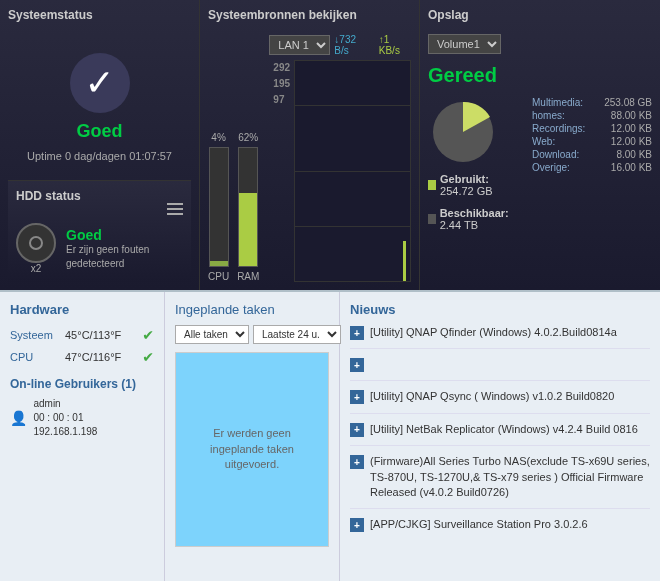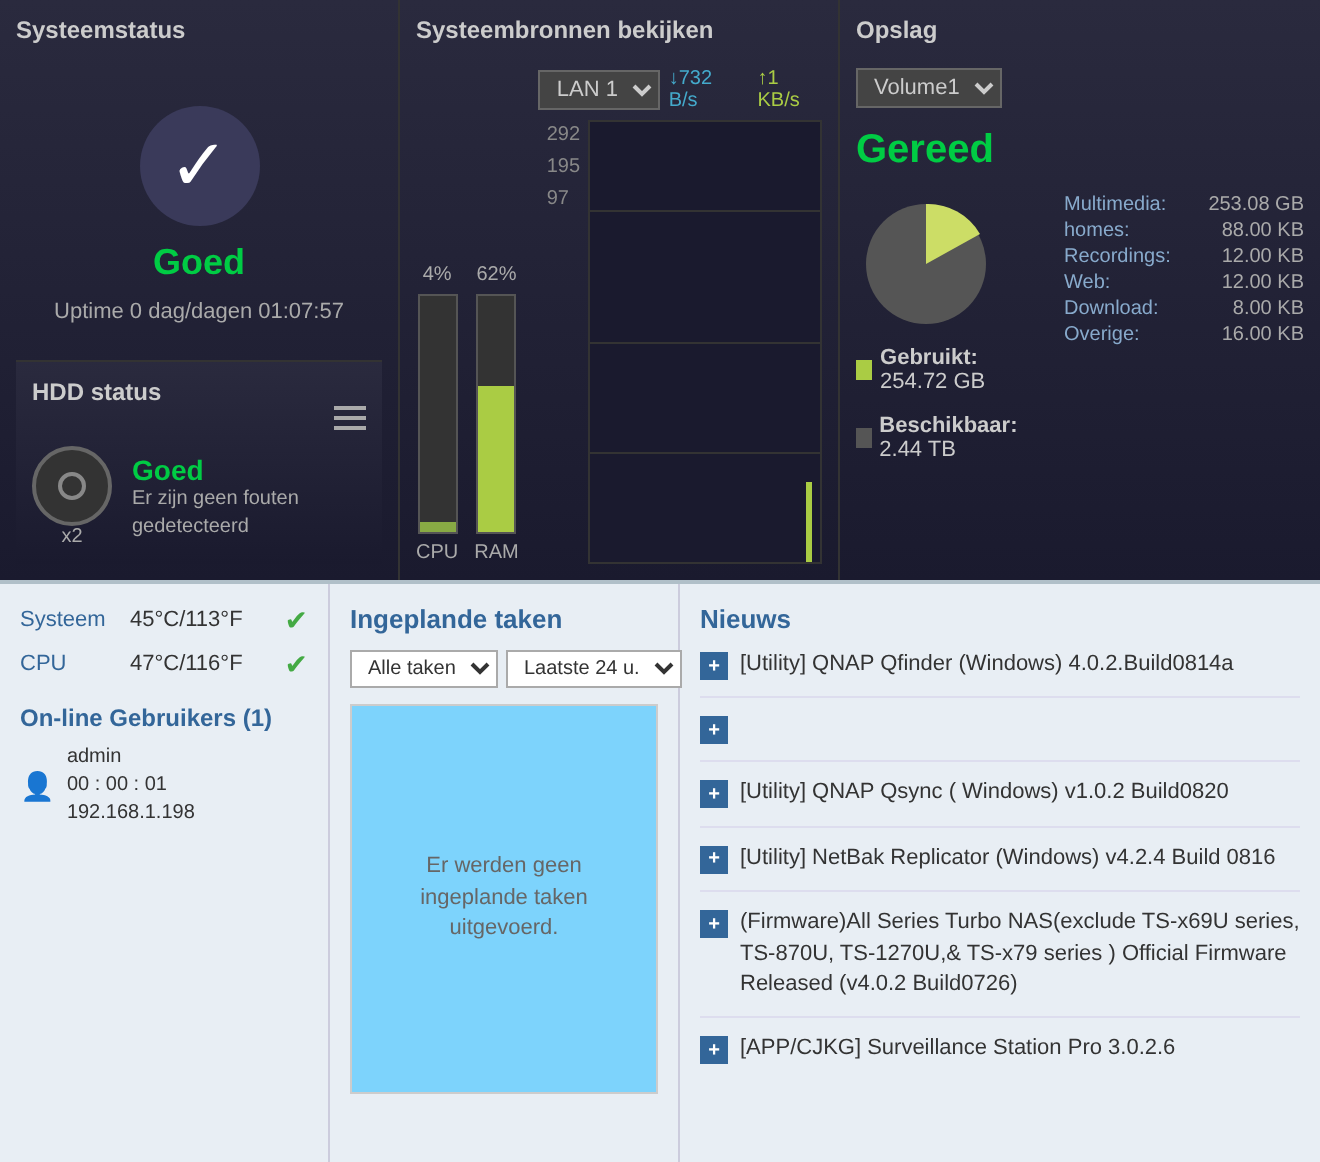--- a/index.html
+++ b/index.html
@@ -389,21 +389,21 @@
     
     .taken-col {
       width: 175px;
       padding: 10px;
       border-right: 1px solid #ccd;
     }
 
     .taken-title {
       color: #336699;
       font-size: 13px;
-      font-weight: bold;
+      font-weight: normal;
       margin-bottom: 8px;
     }
 
     .taken-filters {
       display: flex;
       gap: 4px;
       margin-bottom: 8px;
     }
 
     .filter-select {
@@ -573,21 +573,21 @@
           </select>
           <div style="flex:1; display:flex; justify-content:flex-end; gap:8px;">
             <span class="lan-stat">
               <span class="arrow-down">↓732 B/s</span>
             </span>
             <span class="lan-stat">
               <span class="arrow-up">↑1 KB/s</span>
             </span>
           </div>
         </div>
-        <div style="display:flex; flex:1; gap:4px;">
+        <div style="display:flex; flex:1; gap:4px;font-weight:bold;">
           <div class="numbers-area">
             <span class="num-line">292</span>
             <span class="num-line">195</span>
             <span class="num-line">97</span>
           </div>
           <div class="lan-chart" style="flex:1;">
 
             <div class="lan-grid-line" style="top: 20%;"></div>
             <div class="lan-grid-line" style="top: 50%;"></div>
             <div class="lan-grid-line" style="top: 75%;"></div>
@@ -655,20 +655,21 @@
           <span>16.00 KB</span>
         </div>
       </div>
     </div>
   </div>
 </div>
 
 <div class="bottom-section">
 
   <div class="hardware-col">
+    <div class="hardware-title">Hardware</div>
     <div class="hardware-row">
       <span class="hardware-label">Systeem</span>
       <span class="hardware-value">45°C/113°F</span>
       <span class="check-icon">✔</span>
     </div>
     <div class="hardware-row">
       <span class="hardware-label">CPU</span>
       <span class="hardware-value">47°C/116°F</span>
       <span class="check-icon">✔</span>
     </div>

